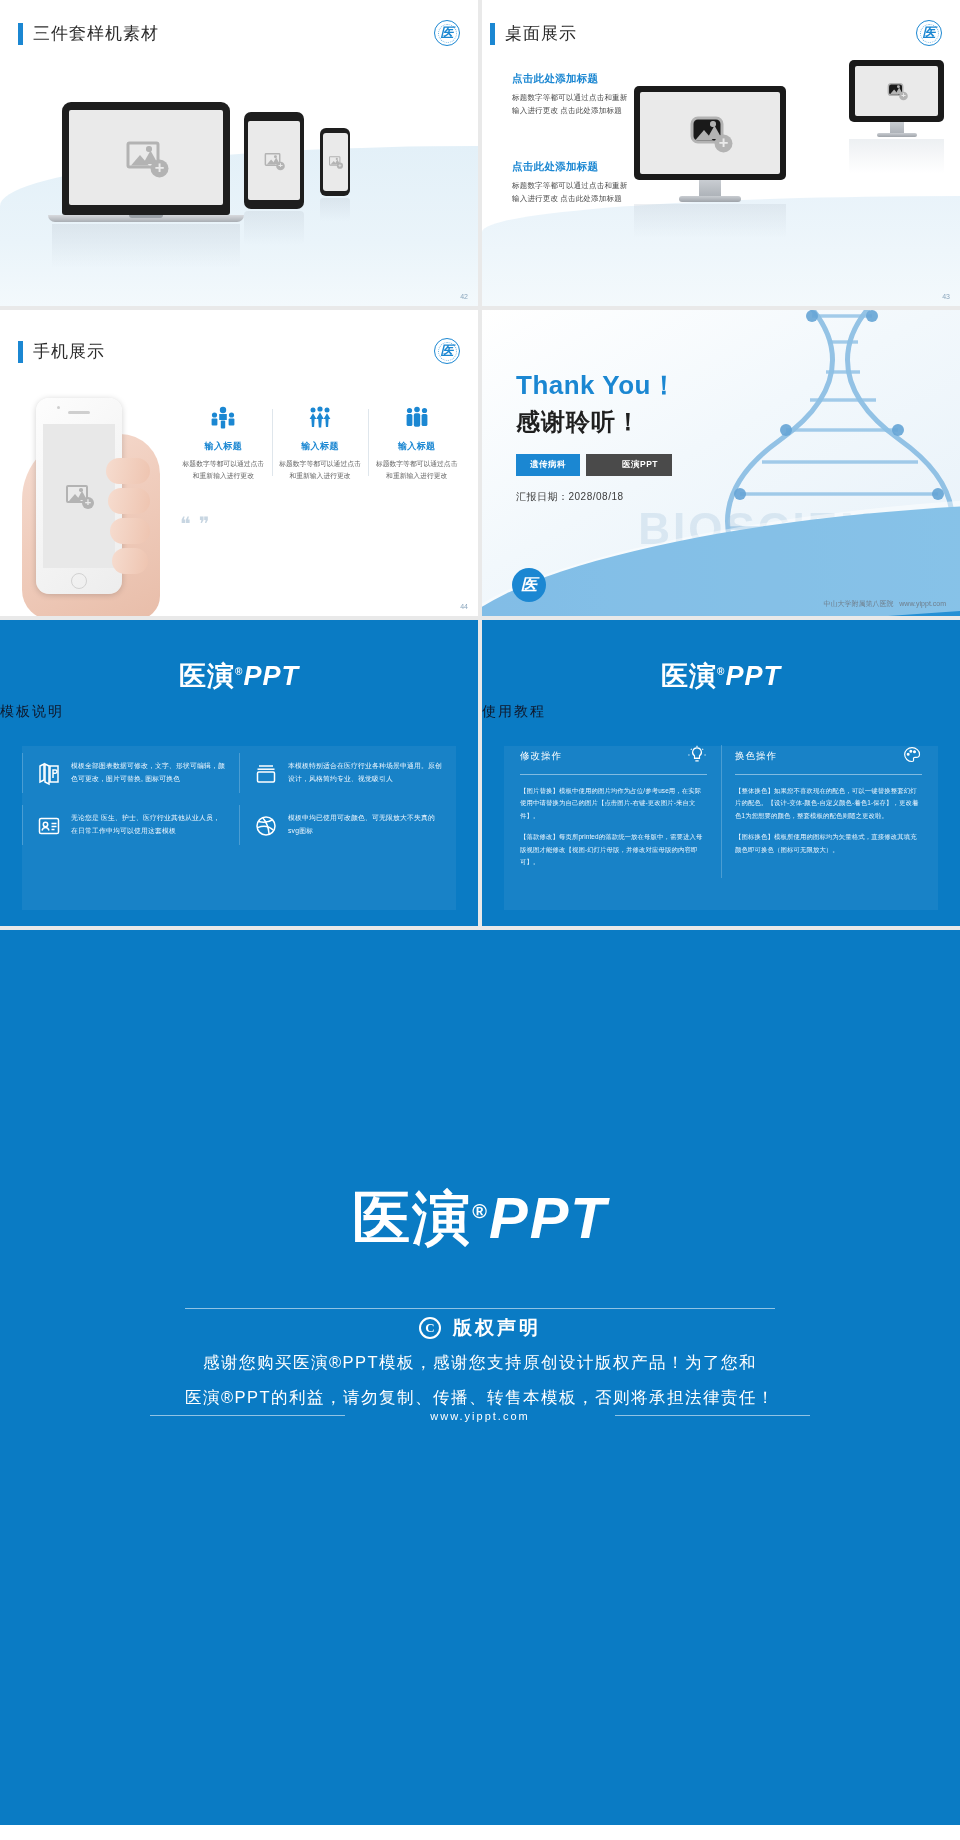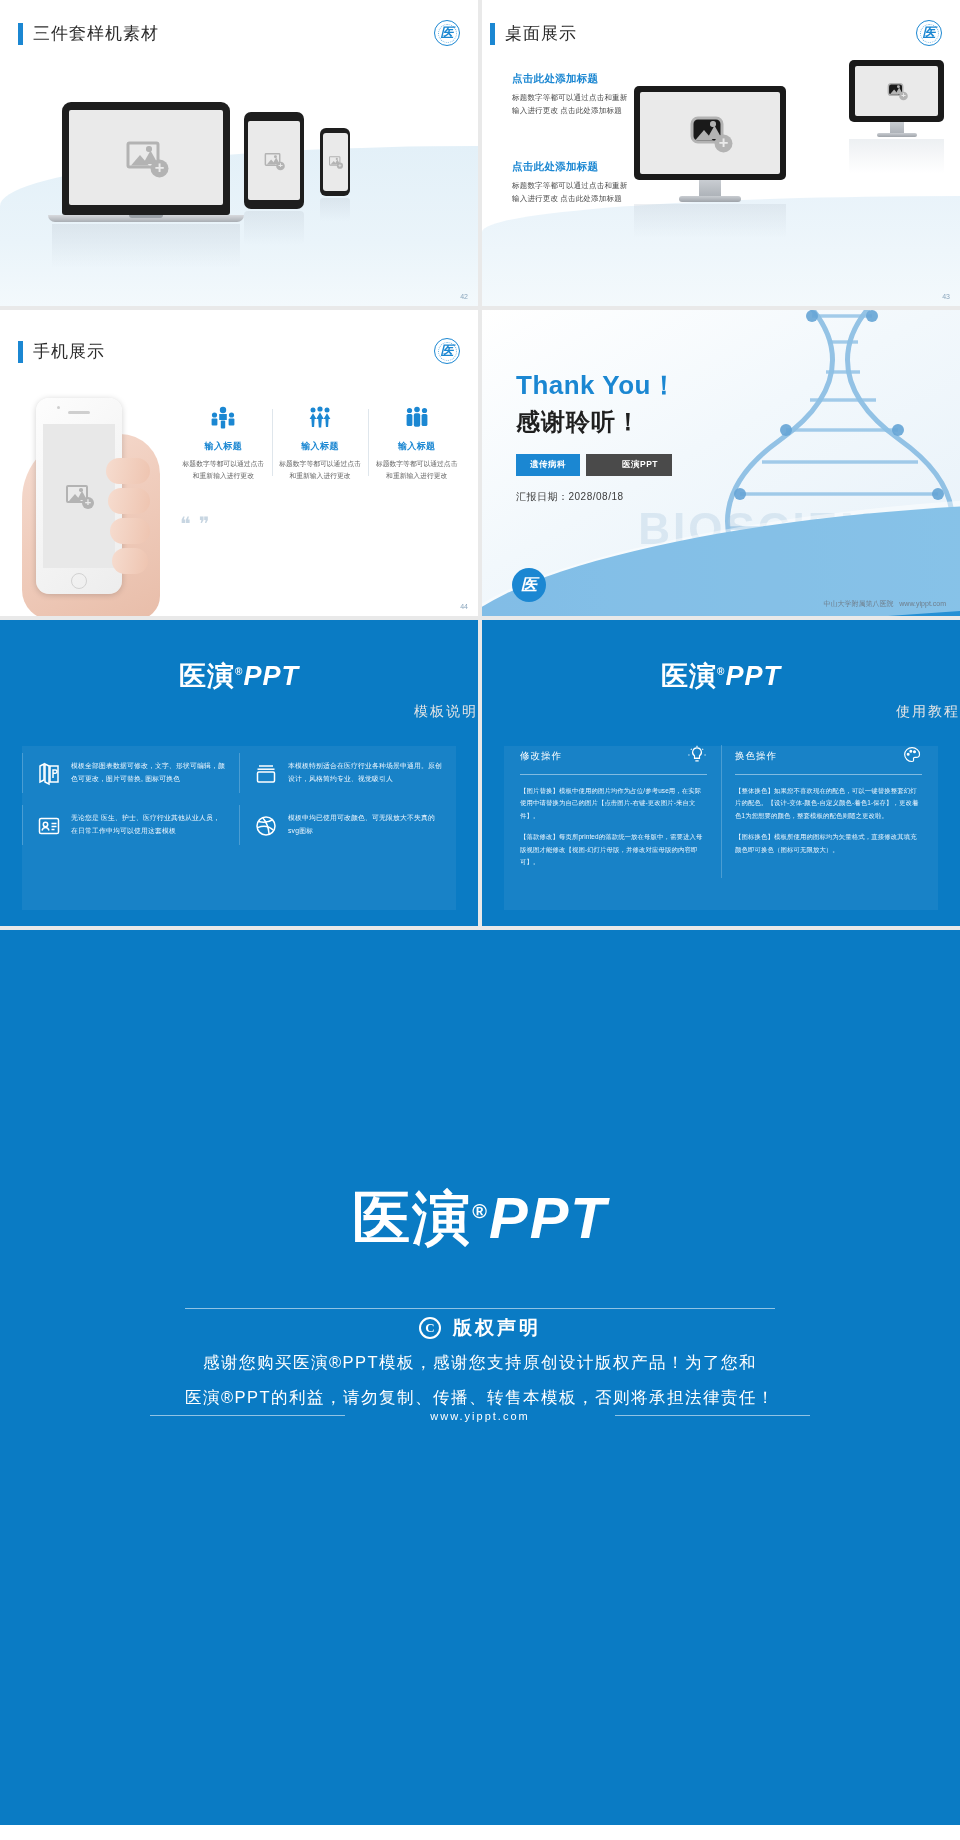--- a/index.html
+++ b/index.html
@@ -175,21 +175,21 @@
     background:#1b87d2; color:#fff; display:flex;align-items:center;justify-content:center;
     font-family:"Liberation Serif",serif; font-style:italic; font-weight:bold; font-size:16px; z-index:4;}
   .s4 .foot { position:absolute; right:14px; bottom:7px; font-size:7px; color:#6f7d8a; z-index:4;}
 
   
   .bluepanel { background:#0a7bc4; color:#fff; position:relative; overflow:hidden; }
   .bp-logo { text-align:center; padding-top:38px; }
   .bp-logo .lg { font-size:27px; font-weight:bold; letter-spacing:1px; display:inline-block;}
   .bp-logo .lg .reg{font-size:10px;vertical-align:super;}
   .bp-logo .lg .ppt{font-style:italic;font-weight:bold;}
-  .bp-sub { text-align:right; font-size:14px; margin-top:9px; letter-spacing:2px; color:#e5e5e5; }
+  .bp-sub { text-align:left; font-size:14px; margin-top:9px; letter-spacing:2px; color:#0f172a; }
 
   .bp-grid { display:flex; flex-wrap:wrap; margin:26px 22px 0; }
   .bp-cell { width:50%; display:flex; gap:9px; padding:12px 12px 12px 14px; position:relative; }
   .bp-cell::after{content:"";position:absolute;left:0;top:6px;bottom:6px;width:1px;background:rgba(255,255,255,.22);}
   .bp-cell .bi{ flex:0 0 26px; height:26px; display:flex;align-items:center;justify-content:center; margin-top:2px;}
   .bp-cell p { font-size:6.8px; line-height:1.95; color:#f0f8ff; letter-spacing:.2px; }
   .bp-bgbox{position:absolute;left:22px;right:22px;top:126px;height:164px;background:rgba(255,255,255,.06);}
 
   
   .tut-grid { display:flex; margin:24px 24px 0; }

